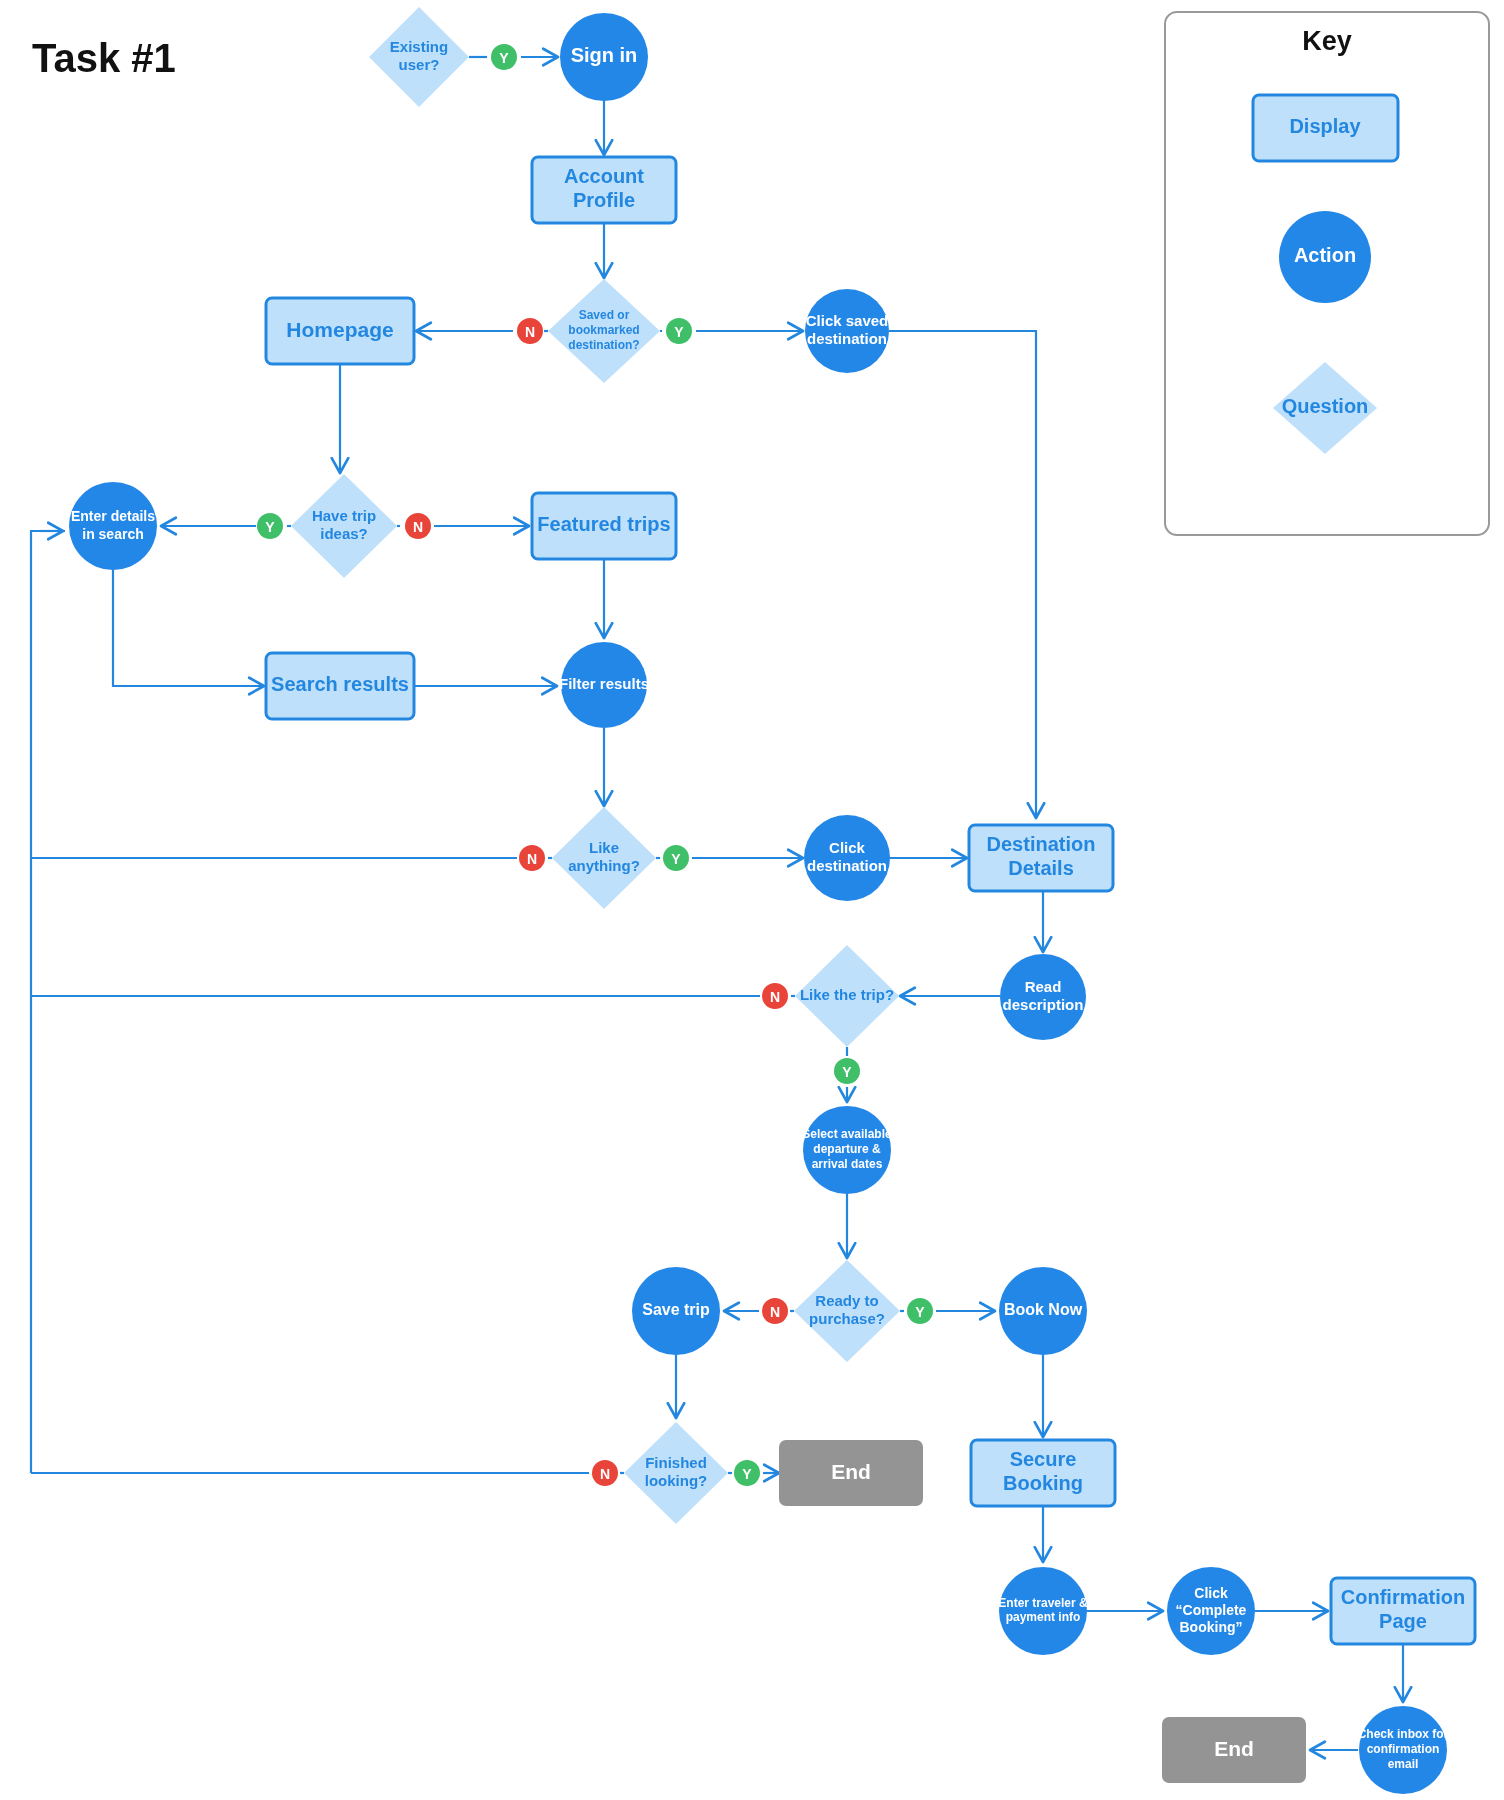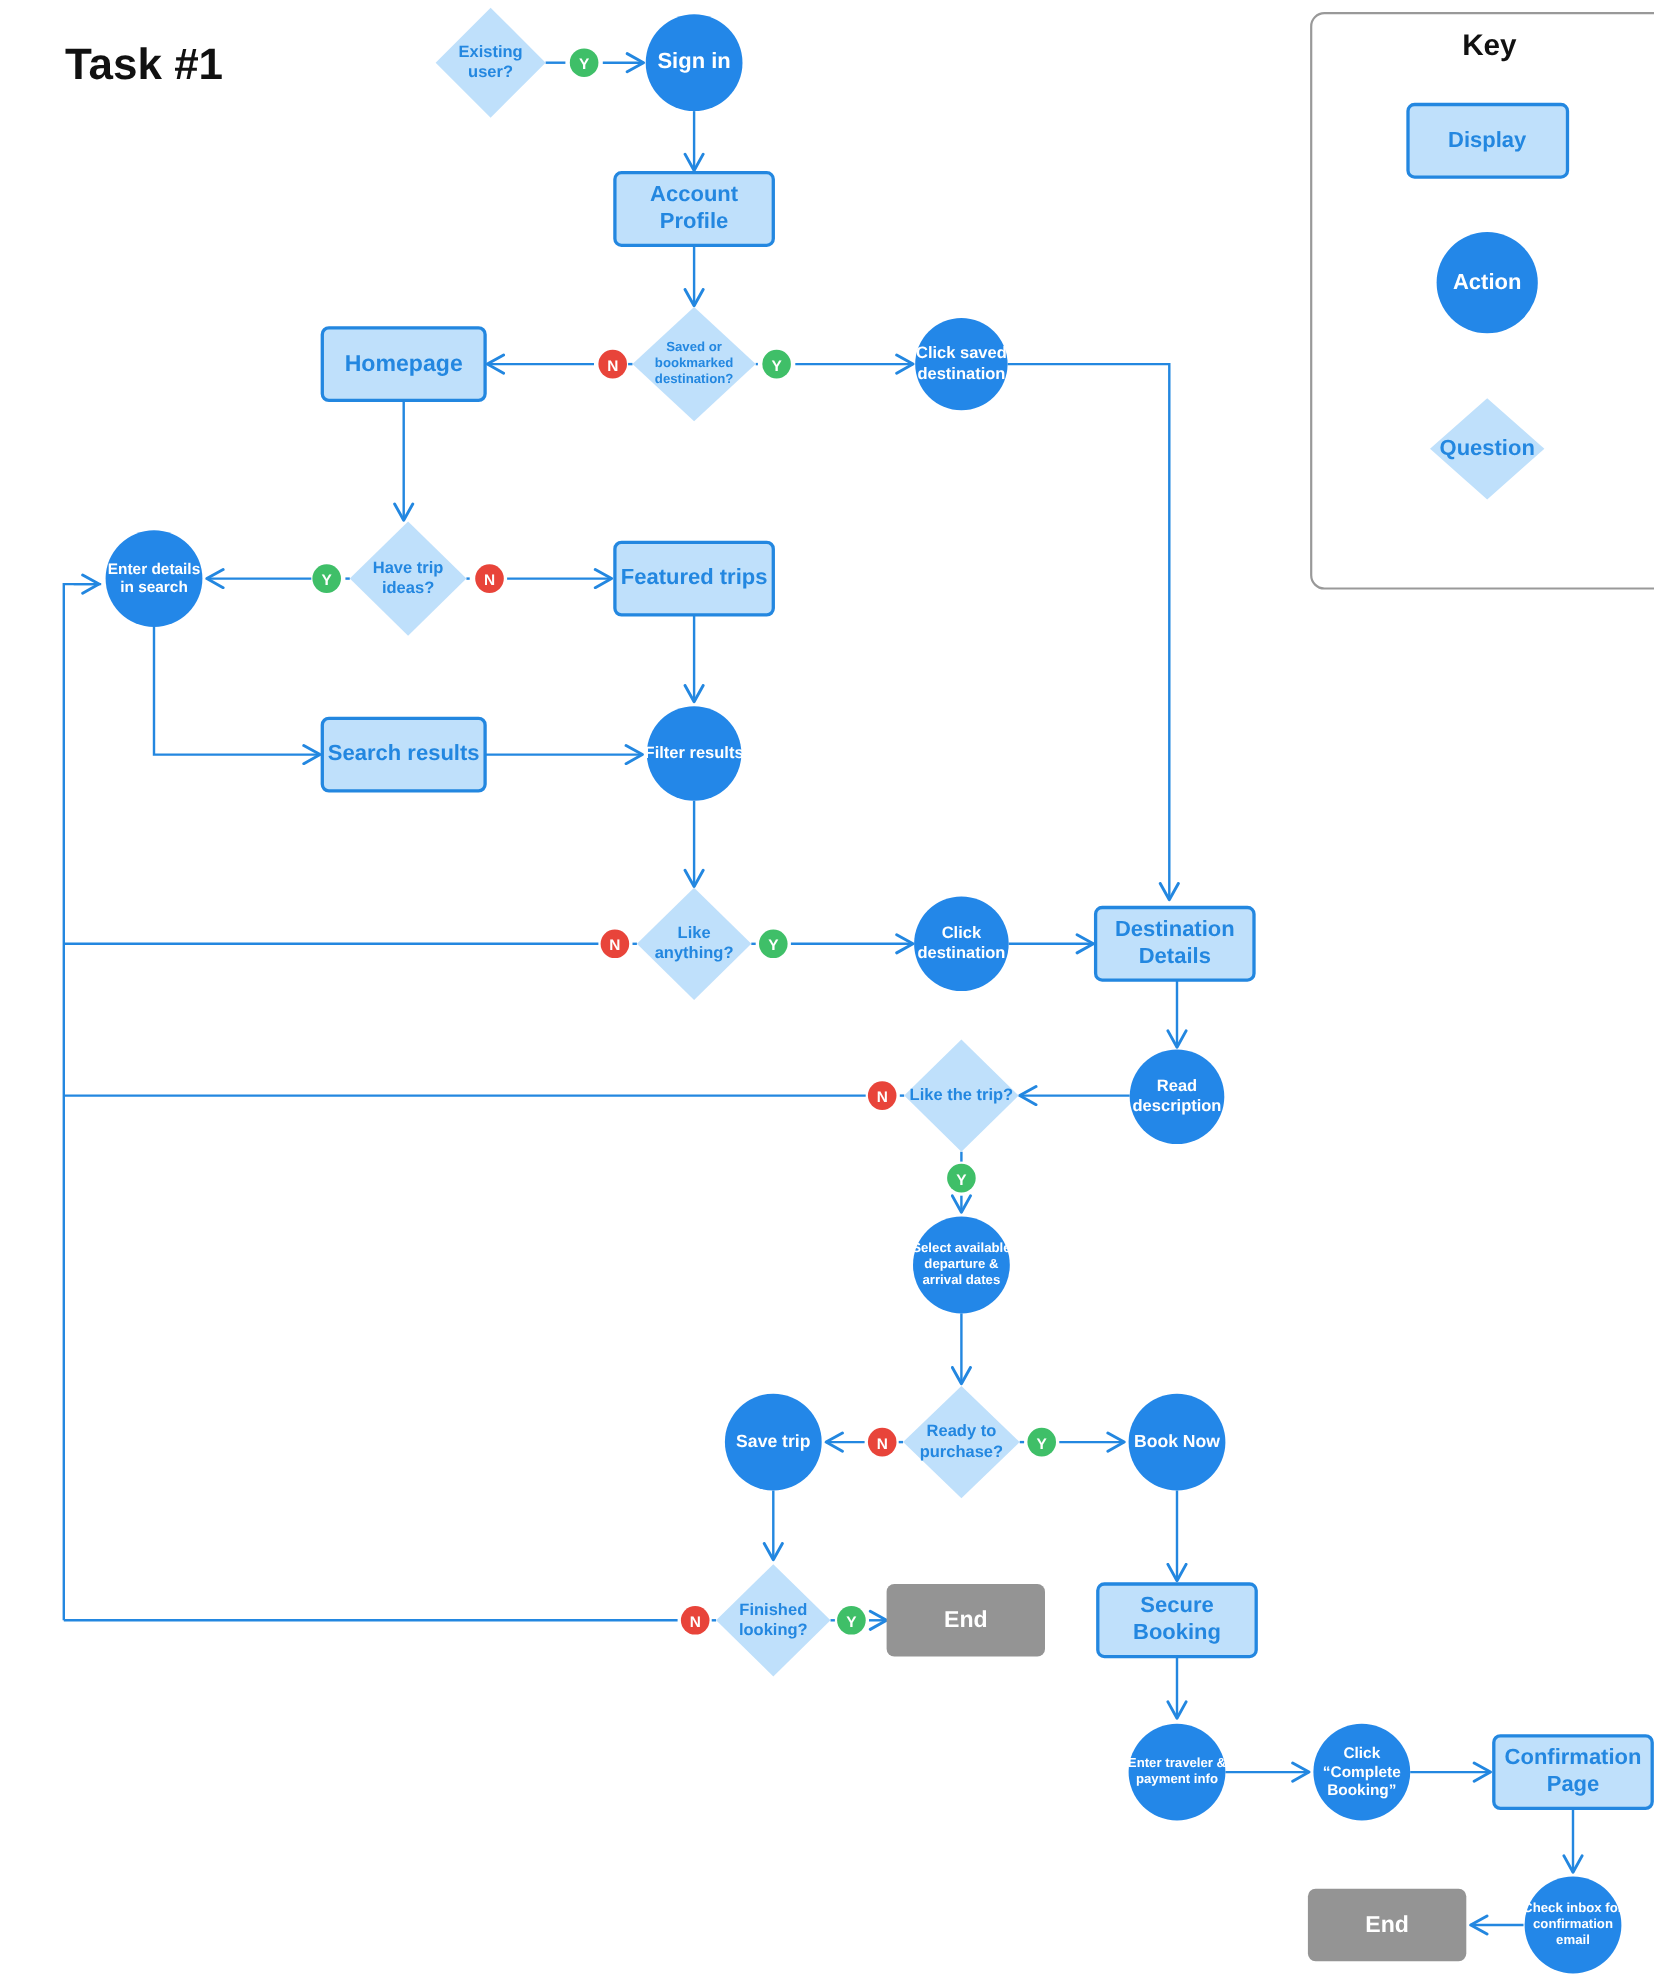--- a/index.html
+++ b/index.html
@@ -7,21 +7,21 @@
     padding: 0;
     background: #ffffff;
   }
   body {
     width: 1504px;
     height: 1800px;
     position: relative;
     font-family: "Liberation Sans", sans-serif;
     overflow: hidden;
   }
-  #chart-root { position: absolute; inset: 0; margin-left: 27px; }
+  #chart-root { position: absolute; inset: 0; }
   svg.flow { display: block; width: 1504px; height: 1800px; }
 
   .nodeText {
     font-family: "Liberation Sans", sans-serif;
     text-anchor: middle;
     dominant-baseline: middle;
   }
   .title-text {
     font-family: "Liberation Sans", sans-serif;
     font-weight: bold;

